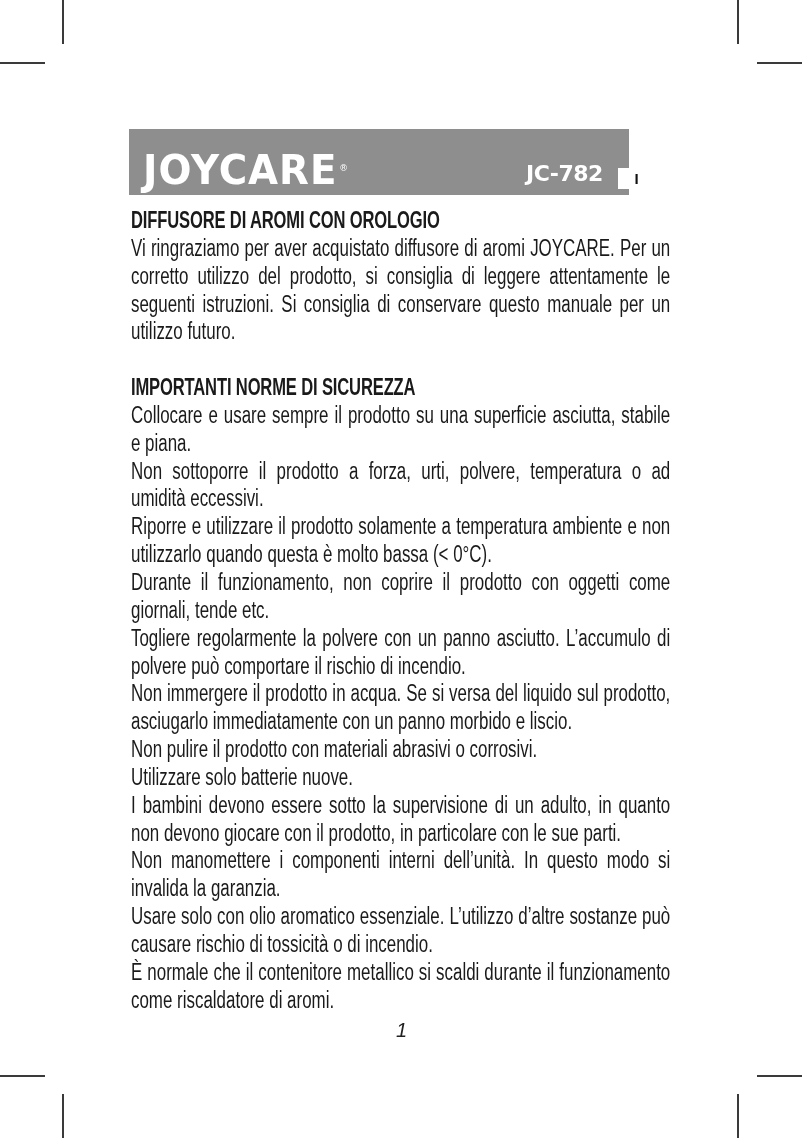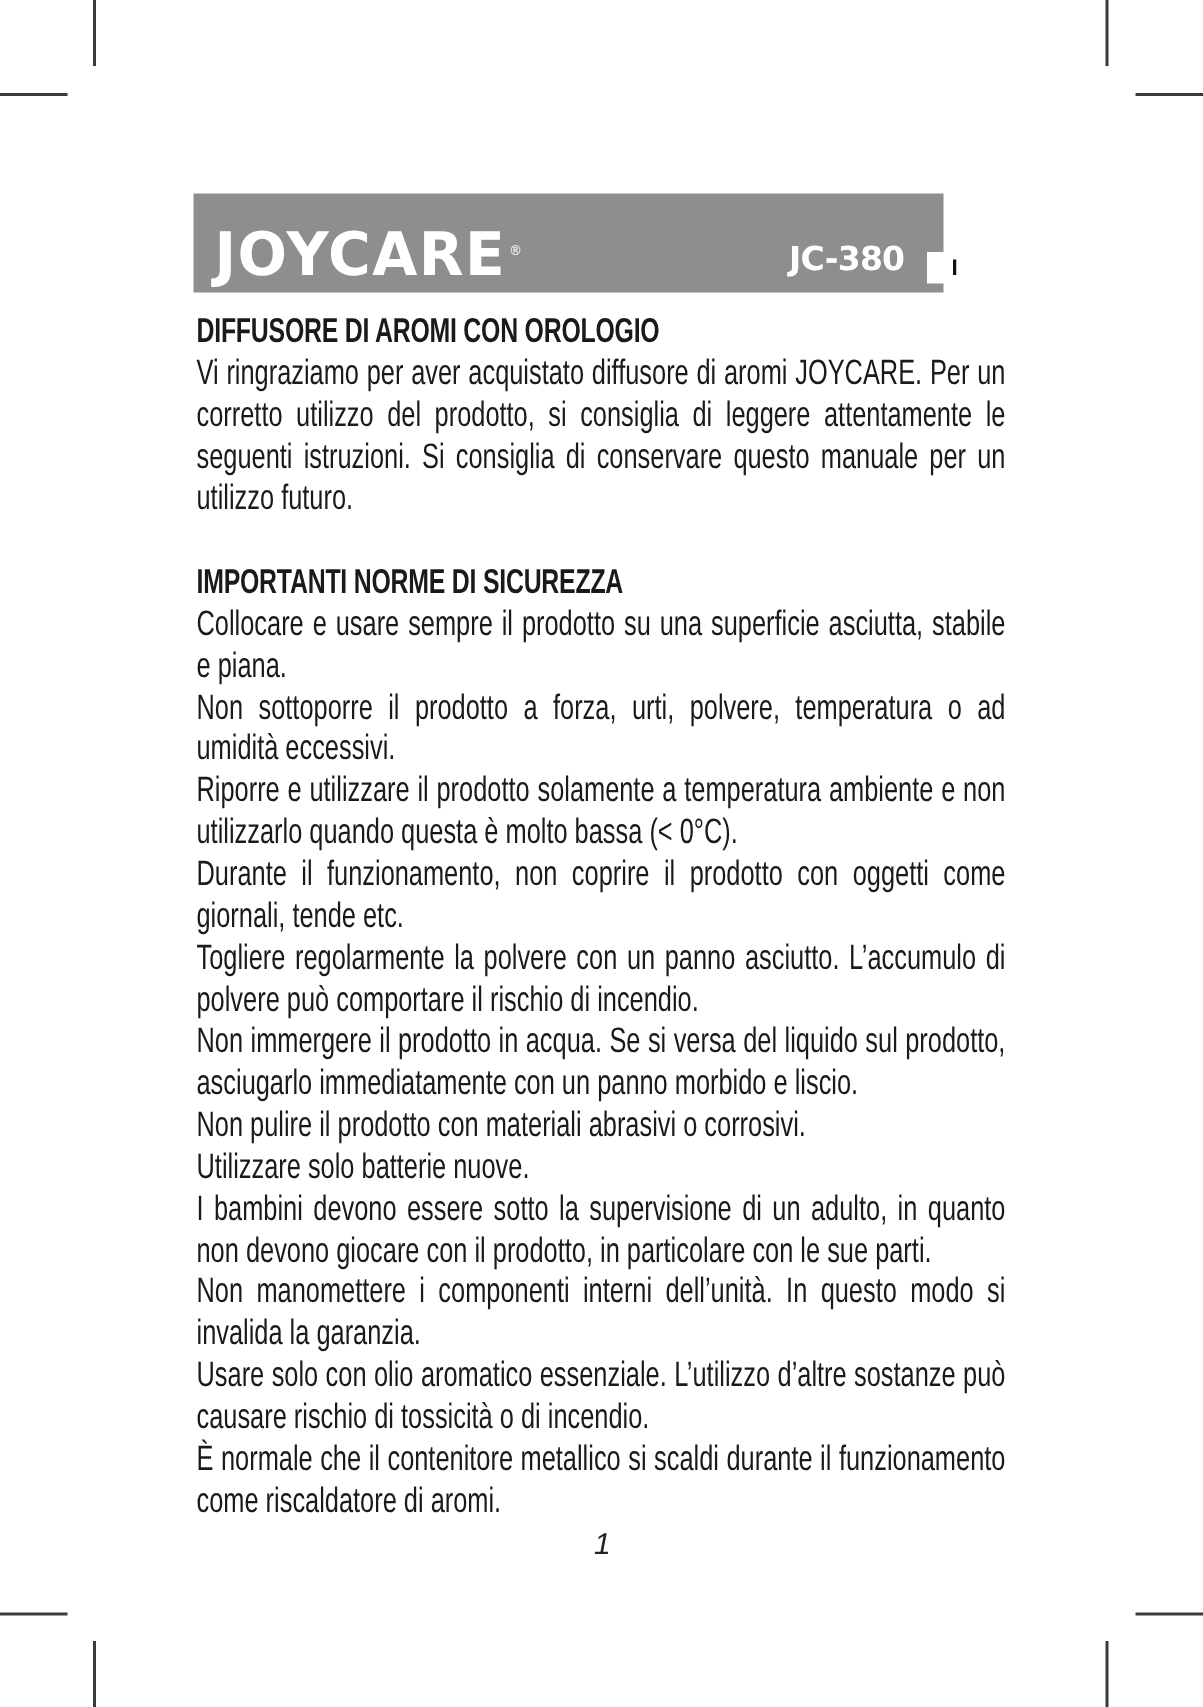--- a/index.html
+++ b/index.html
@@ -27,21 +27,21 @@
 <div class="crop h" style="left:0; top:62px;"></div>
 <div class="crop v" style="left:737px; top:0;"></div>
 <div class="crop h" style="left:757px; top:62px;"></div>
 <div class="crop h" style="left:0; top:1075px;"></div>
 <div class="crop v" style="left:62px; top:1094px;"></div>
 <div class="crop h" style="left:757px; top:1075px;"></div>
 <div class="crop v" style="left:737px; top:1094px;"></div>
 
 <div class="banner">
   <div class="brand"><span>JOYCARE</span><span class="reg">®</span></div>
-  <div class="model">JC-380</div>
+  <div class="model">JC-782</div>
   <div class="lang-box">I</div>
 </div>
 
 <div class="content">
   <section>
     <h2 class="heading">DIFFUSORE DI  AROMI CON OROLOGIO</h2>
     <p class="para">Vi ringraziamo per aver acquistato diffusore di aromi  JOYCARE. Per un corretto utilizzo del prodotto, si consiglia di leggere attentamente le seguenti istruzioni. Si consiglia di conservare questo manuale per un utilizzo futuro.</p>
   </section>
   <div class="gap"></div>
   <section>

